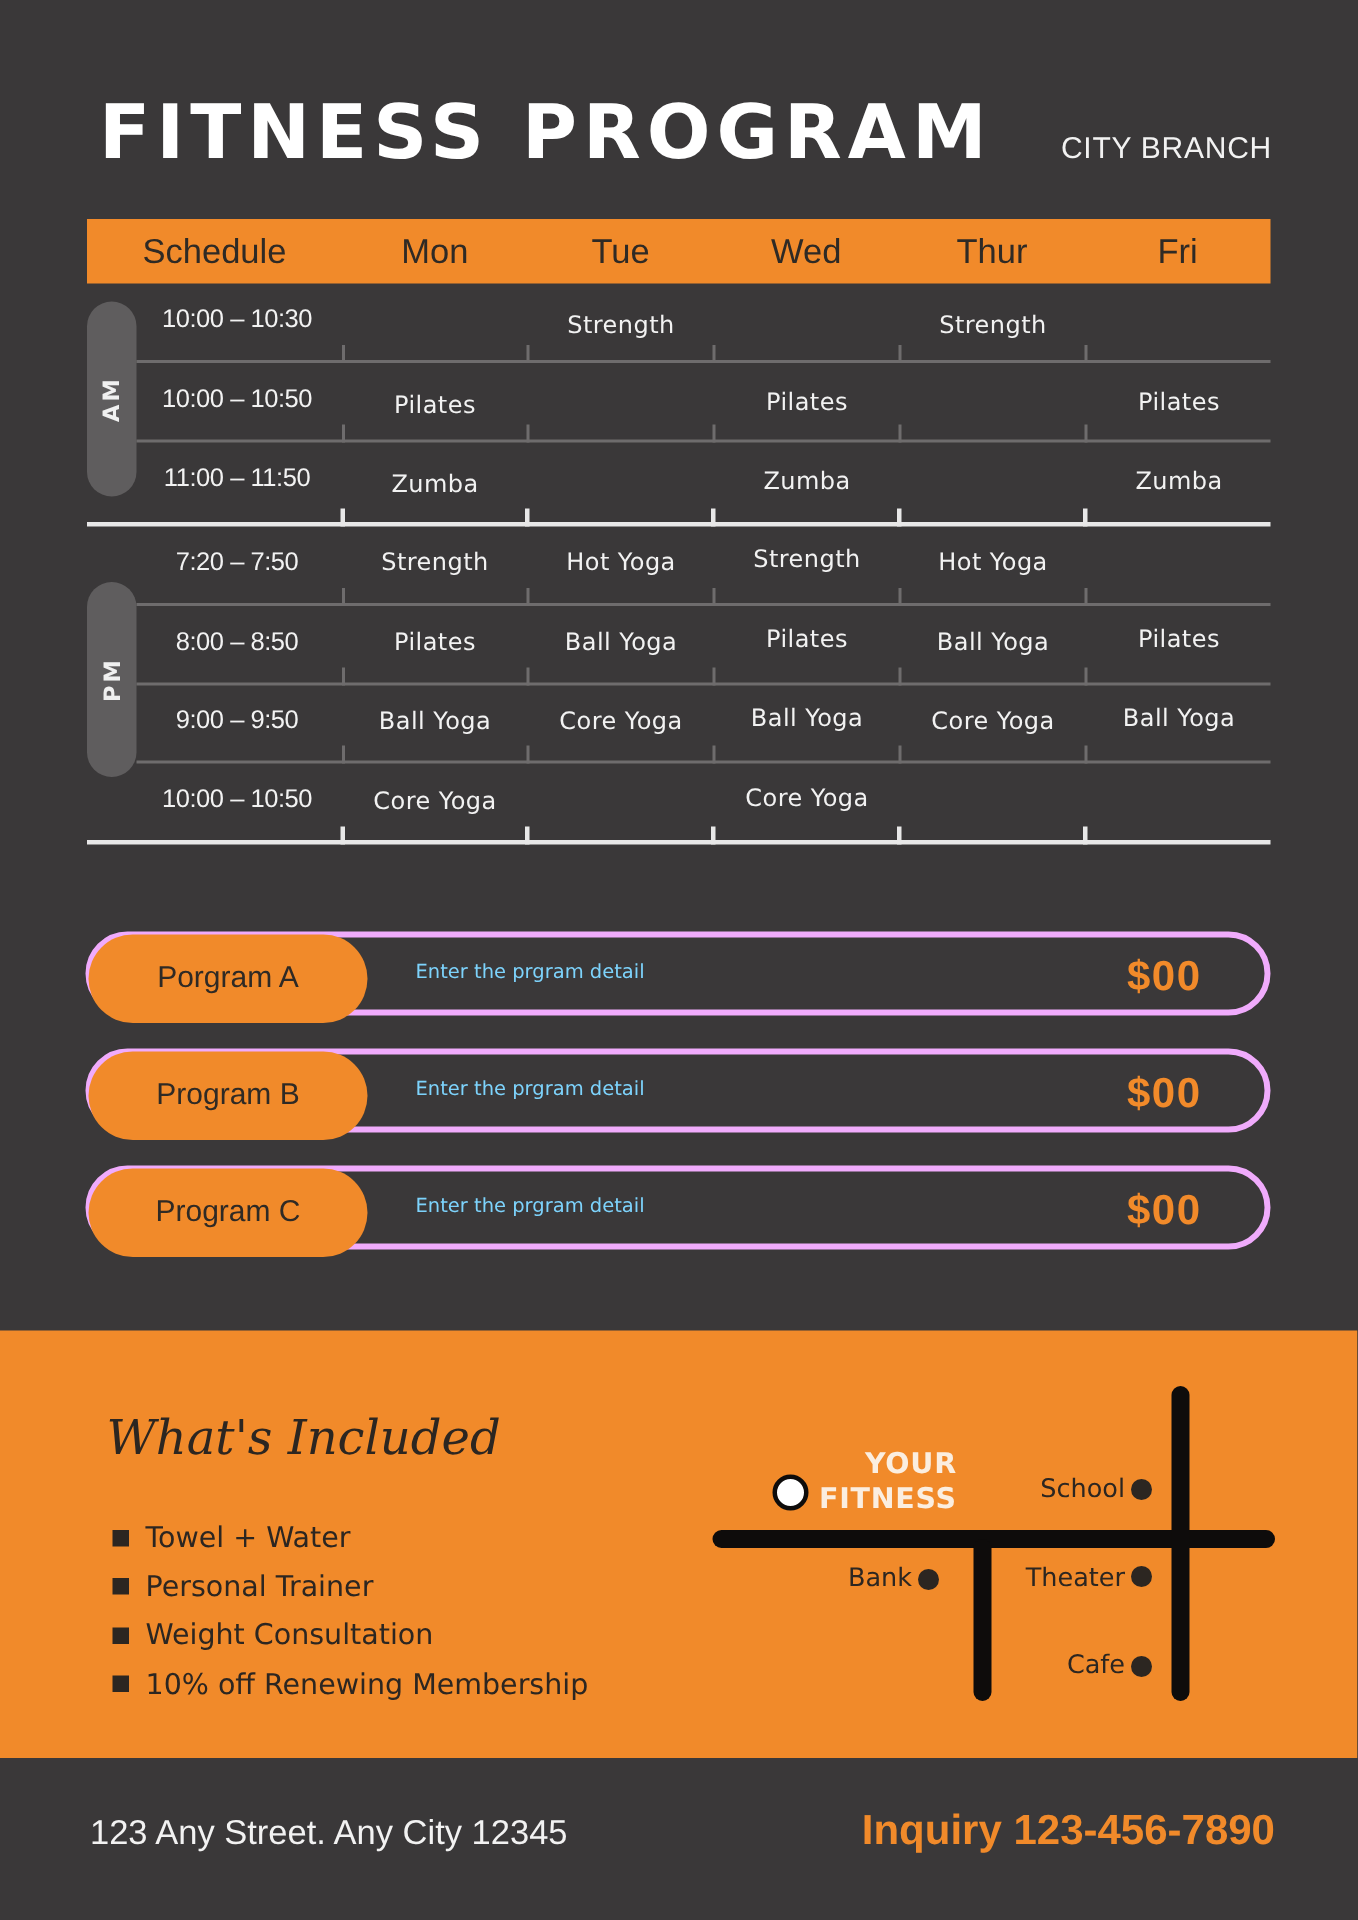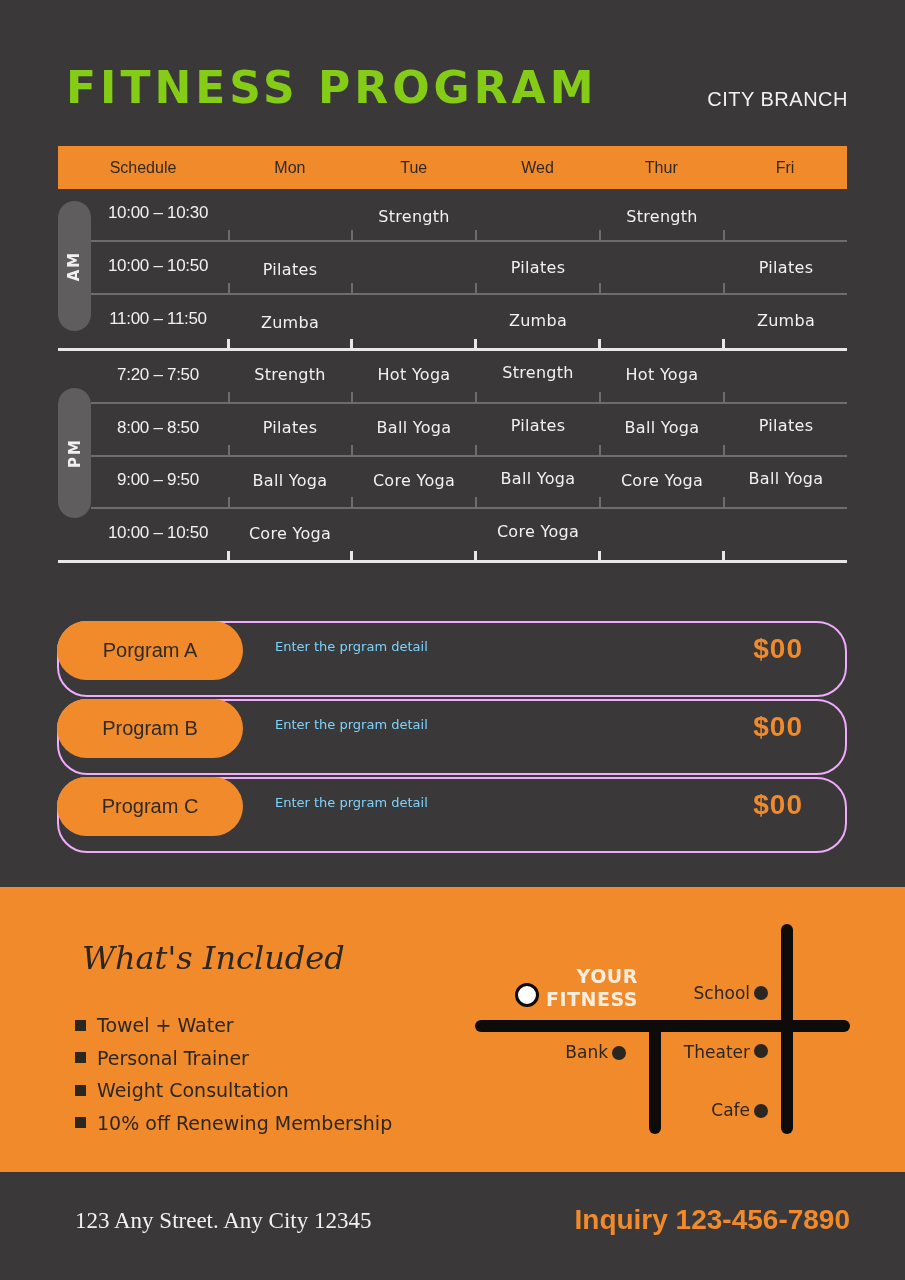--- a/index.html
+++ b/index.html
@@ -7,38 +7,38 @@
   body {
     background: #3a3839;
     font-family: "DejaVu Sans", sans-serif;
     color: #f2f2f2;
     position: relative;
     overflow: hidden;
   }
   .title {
     position: absolute; left: 66px; top: 58px;
     font-family: "DejaVu Sans", sans-serif;
-    font-weight: bold; font-size: 44px; letter-spacing: 4px;
-    color: #84cc16;
+    font-weight: bold; font-size: 50px; letter-spacing: 4px;
+    color: #ffffff;
     line-height: 60px;
   }
   .branch {
     position: absolute; right: 57px; top: 88px;
     font-family: "Liberation Sans", sans-serif;
     font-size: 20px; color: #f2f2f2; letter-spacing: 0.5px;
   }
   
   .sched-head {
     position: absolute; left: 58px; top: 146px; width: 789px; height: 43px;
     background: #f18a2a;
     display: flex; align-items: center;
   }
   .sched-head span {
     font-family: "Liberation Sans", sans-serif;
-    font-size: 16px; color: #2f2a25; text-align: center;
+    font-size: 23px; color: #2f2a25; text-align: center;
   }
   .col0 { width: 170px; }
   .colN { width: 123.8px; }
 
   .period-pill {
     position: absolute; left: 58px; width: 33px;
     background: #5f5d5e; border-radius: 17px;
     display: flex; align-items: center; justify-content: center;
   }
   .period-pill span {
@@ -66,22 +66,22 @@
   }
   .sep {
     position: absolute; left: 58px; width: 789px; height: 3px; background: #e8e8e8;
   }
   .sep .tick {
     position: absolute; bottom: 0; width: 3px; height: 12px; background: #e8e8e8;
   }
 
   
   .prog {
-    position: absolute; left: 57px; width: 790px; height: 76px;
-    border: 2px solid #f0abfc; border-radius: 30px;
+    position: absolute; left: 57px; width: 790px; height: 56px;
+    border: 4px solid #f0abfc; border-radius: 30px;
   }
   .prog .pname {
     position: absolute; left: -2px; top: -2px; width: 186px; height: 59px;
     background: #f18a2a; border-radius: 30px;
     display: flex; align-items: center; justify-content: center;
     font-family: "Liberation Sans", sans-serif; font-size: 20px; color: #2f2a25;
   }
   .prog .pdetail {
     position: absolute; left: 216px; top: 16px;
     font-size: 13px; color: #7dd3fc;
@@ -93,21 +93,21 @@
   }
 
   
   .band {
     position: absolute; left: 0; top: 887px; width: 905px; height: 285px;
     background: #f18a2a;
   }
   .band .inc-title {
     position: absolute; left: 71px; top: 52px;
     font-family: "DejaVu Serif", serif; font-style: italic;
-    font-size: 32px; color: #2c2621; margin-left: 11px;
+    font-size: 32px; color: #2c2621;
   }
   .band ul { position: absolute; left: 75px; top: 122px; list-style: none; }
   .band li {
     font-size: 19px; color: #2c2621; height: 32.5px; display: flex; align-items: center;
   }
   .band li .bullet {
     display: inline-block; width: 11px; height: 11px; background: #2c2621; margin-right: 11px;
   }
 
   .map { position: absolute; left: 0; top: 0; width: 905px; height: 285px; }
@@ -120,22 +120,22 @@
     position: absolute; left: 515px; top: 96px; width: 24px; height: 24px;
     border-radius: 50%; background: #ffffff; border: 3px solid #0e0c0b;
   }
   .you-label {
     position: absolute; left: 546px; top: 78px;
     font-weight: bold; font-size: 19px; line-height: 23px; color: #fbeee0; letter-spacing: 0.5px; text-align: right;
   }
 
   
   .address {
-    position: absolute; left: 75px; top: 1208px;
-    font-family: Liberation Serif, serif; font-size: 23px; color: #f2f2f2;
+    position: absolute; left: 60px; top: 1208px;
+    font-family: Liberation Sans, sans-serif; font-size: 23px; color: #f2f2f2;
   }
   .inquiry {
     position: absolute; right: 55px; top: 1204px;
     font-family: "Liberation Sans", sans-serif; font-size: 28px; font-weight: bold; color: #f18a2a;
   }
 </style>
 </head>
 <body>
 
 <div class="title">FITNESS PROGRAM</div>

